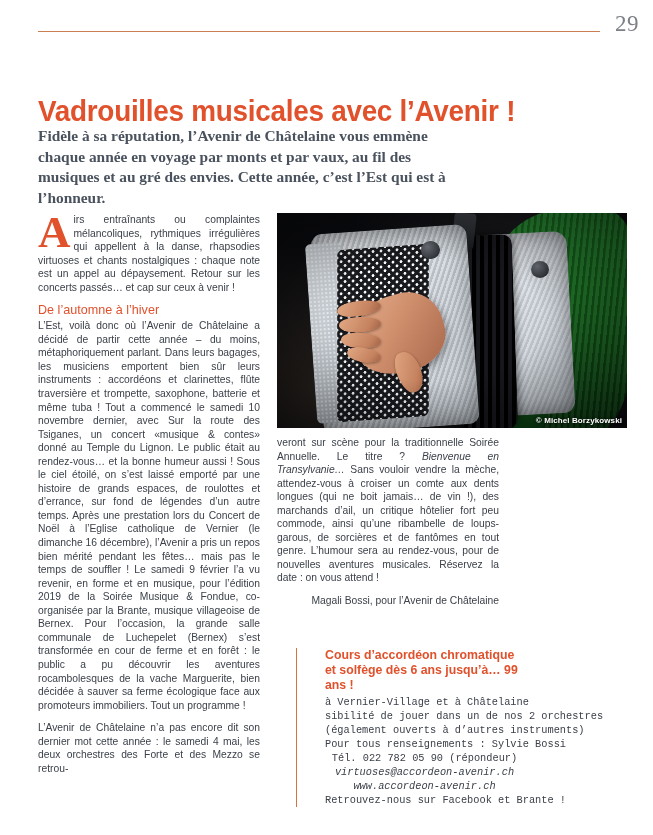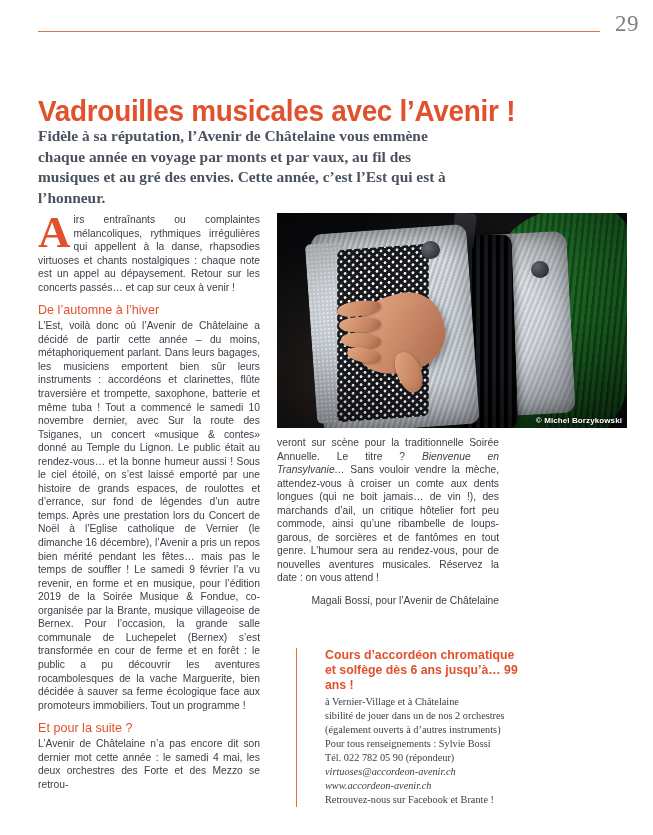--- a/index.html
+++ b/index.html
@@ -263,24 +263,25 @@
   }
   #info-title {
     font-family: "Liberation Sans", sans-serif;
     font-weight: bold;
     font-size: 12.3px;
     line-height: 15.2px;
     color: #e0512c;
     margin-bottom: 1px;
   }
   #info-body {
-    font-family: Liberation Serif, serif;
+    font-family: Liberation Mono, monospace;
     font-size: 10.3px;
     line-height: 14px;
     color: #3b4049;
+    text-align: center;
   }
   #info-body div { white-space: nowrap; }
   .info-em { font-style: italic; }
 </style>
 </head>
 <body>
 
 <div id="page-header">
   <div id="header-rule"></div>
   <div id="page-number">29</div>
@@ -310,21 +311,20 @@
   <div class="ph-layer" id="ph-vignette"></div>
   <div id="photo-credit">© Michel Borzykowski</div>
 </div>
 
 <div id="col-left" class="col-text">
   <p><span class="dropcap">A</span><span>irs entraînants ou complaintes mélancoliques, rythmiques irrégulières qui appellent à la danse, rhapsodies virtuoses et chants nostalgiques : chaque note est un appel au dépaysement. Retour sur les concerts passés… et cap sur ceux à venir !</span></p>
 
   <h2 class="subhead">De l’automne à l’hiver</h2>
   <p>L’Est, voilà donc où l’Avenir de Châtelaine a décidé de partir cette année – du moins, métaphoriquement parlant. Dans leurs bagages, les musiciens emportent bien sûr leurs instruments : accordéons et clarinettes, flûte traversière et trompette, saxophone, batterie et même tuba ! Tout a commencé le samedi 10 novembre dernier, avec Sur la route des Tsiganes, un concert «musique &amp; contes» donné au Temple du Lignon. Le public était au rendez-vous… et la bonne humeur aussi ! Sous le ciel étoilé, on s’est laissé emporté par une histoire de grands espaces, de roulottes et d’errance, sur fond de légendes d’un autre temps. Après une prestation lors du Concert de Noël à l’Eglise catholique de Vernier (le dimanche 16 décembre), l’Avenir a pris un repos bien mérité pendant les fêtes… mais pas le temps de souffler ! Le samedi 9 février l’a vu revenir, en forme et en musique, pour l’édition 2019 de la Soirée Musique &amp; Fondue, co-organisée par la Brante, musique villageoise de Bernex. Pour l’occasion, la grande salle communale de Luchepelet (Bernex) s’est transformée en cour de ferme et en forêt : le public a pu découvrir les aventures rocambolesques de la vache Marguerite, bien décidée à sauver sa ferme écologique face aux promoteurs immobiliers. Tout un programme !</p>
 
-  <h2 class="subhead">Et pour la suite ?</h2>
   <p>L’Avenir de Châtelaine n’a pas encore dit son dernier mot cette année : le samedi 4 mai, les deux orchestres des Forte et des Mezzo se retrou-</p>
 </div>
 
 <div id="col-right" class="col-text">
   <p><span>veront sur scène pour la traditionnelle Soirée Annuelle. Le titre ? </span><span class="ital">Bienvenue en Transylvanie…</span><span> Sans vouloir vendre la mèche, attendez-vous à croiser un comte aux dents longues (qui ne boit jamais… de vin !), des marchands d’ail, un critique hôtelier fort peu commode, ainsi qu’une ribambelle de loups-garous, de sorcières et de fantômes en tout genre. L’humour sera au rendez-vous, pour de nouvelles aventures musicales. Réservez la date : on vous attend !</span></p>
   <div class="byline">Magali Bossi, pour l’Avenir de Châtelaine</div>
 </div>
 
 <div id="info-box">
   <div id="info-title">Cours d’accordéon chromatique et solfège dès 6 ans jusqu’à… 99 ans !</div>

